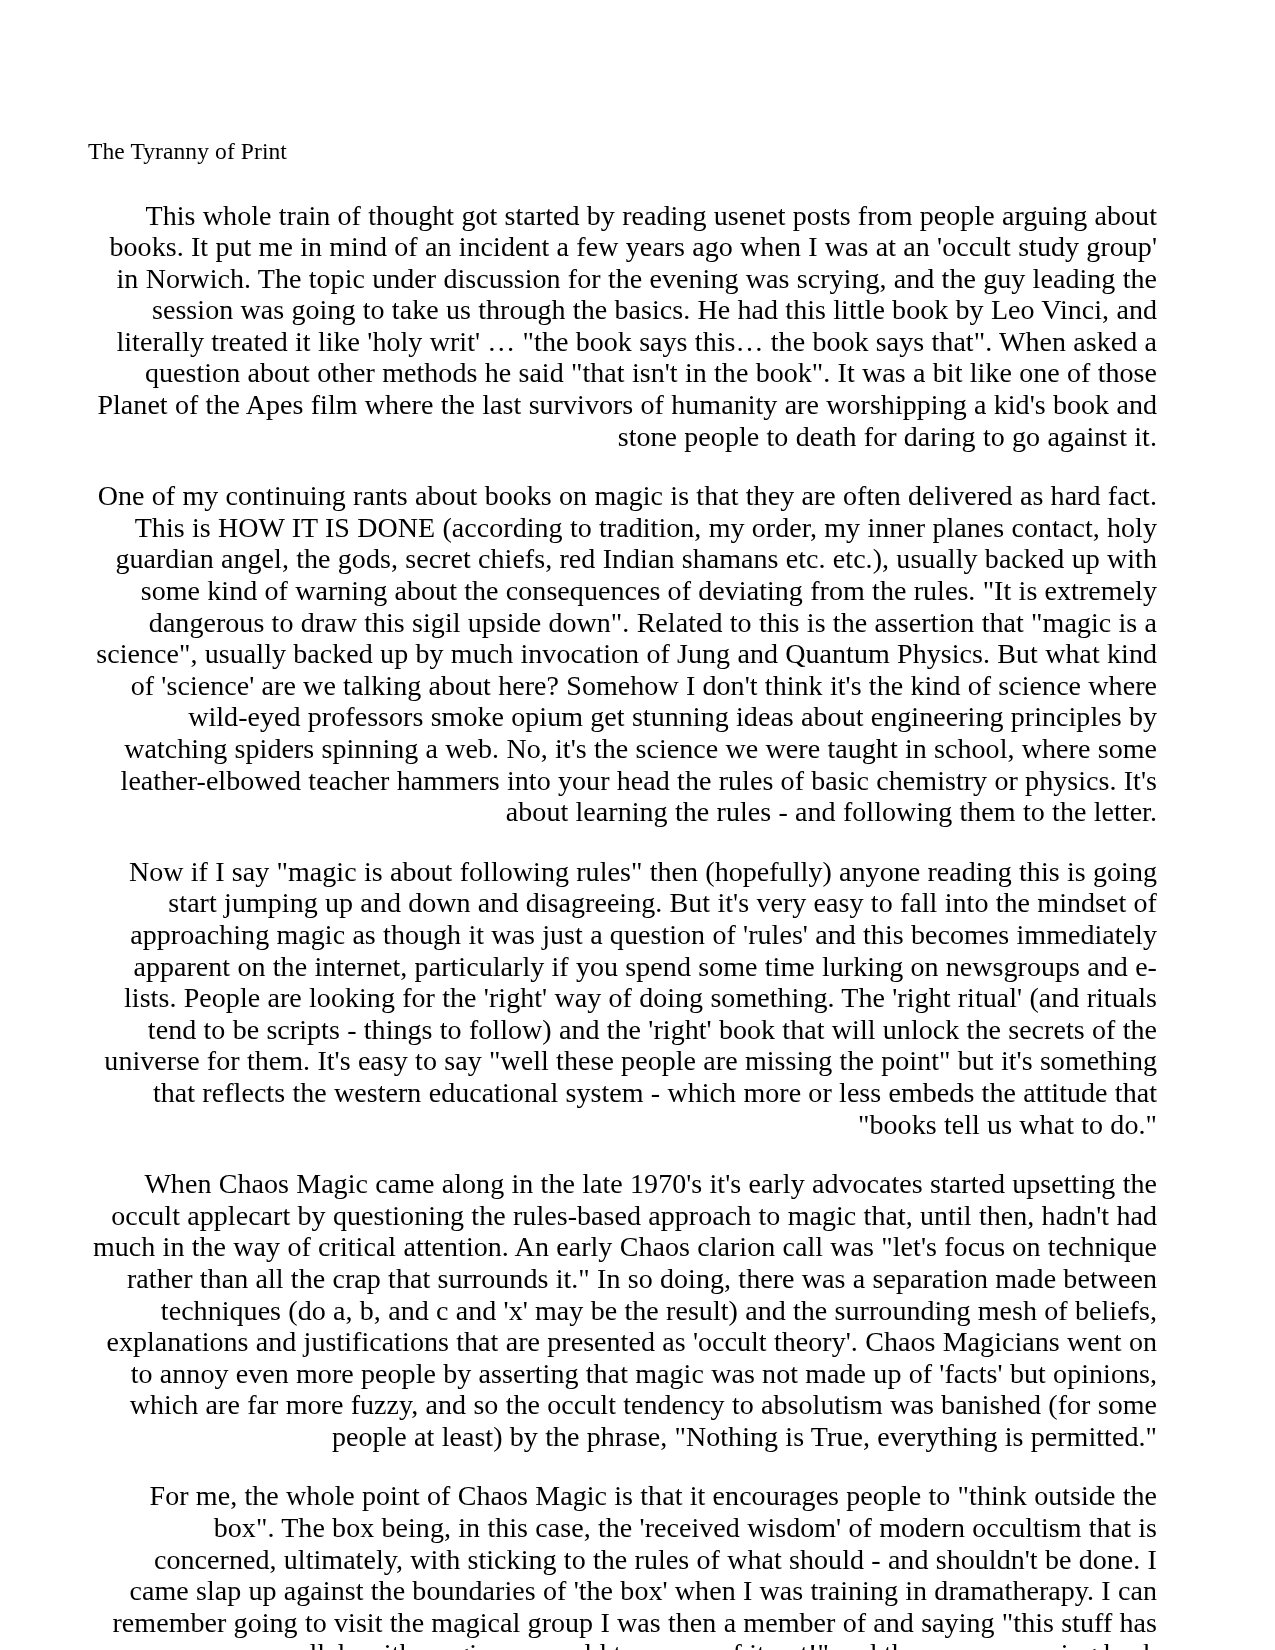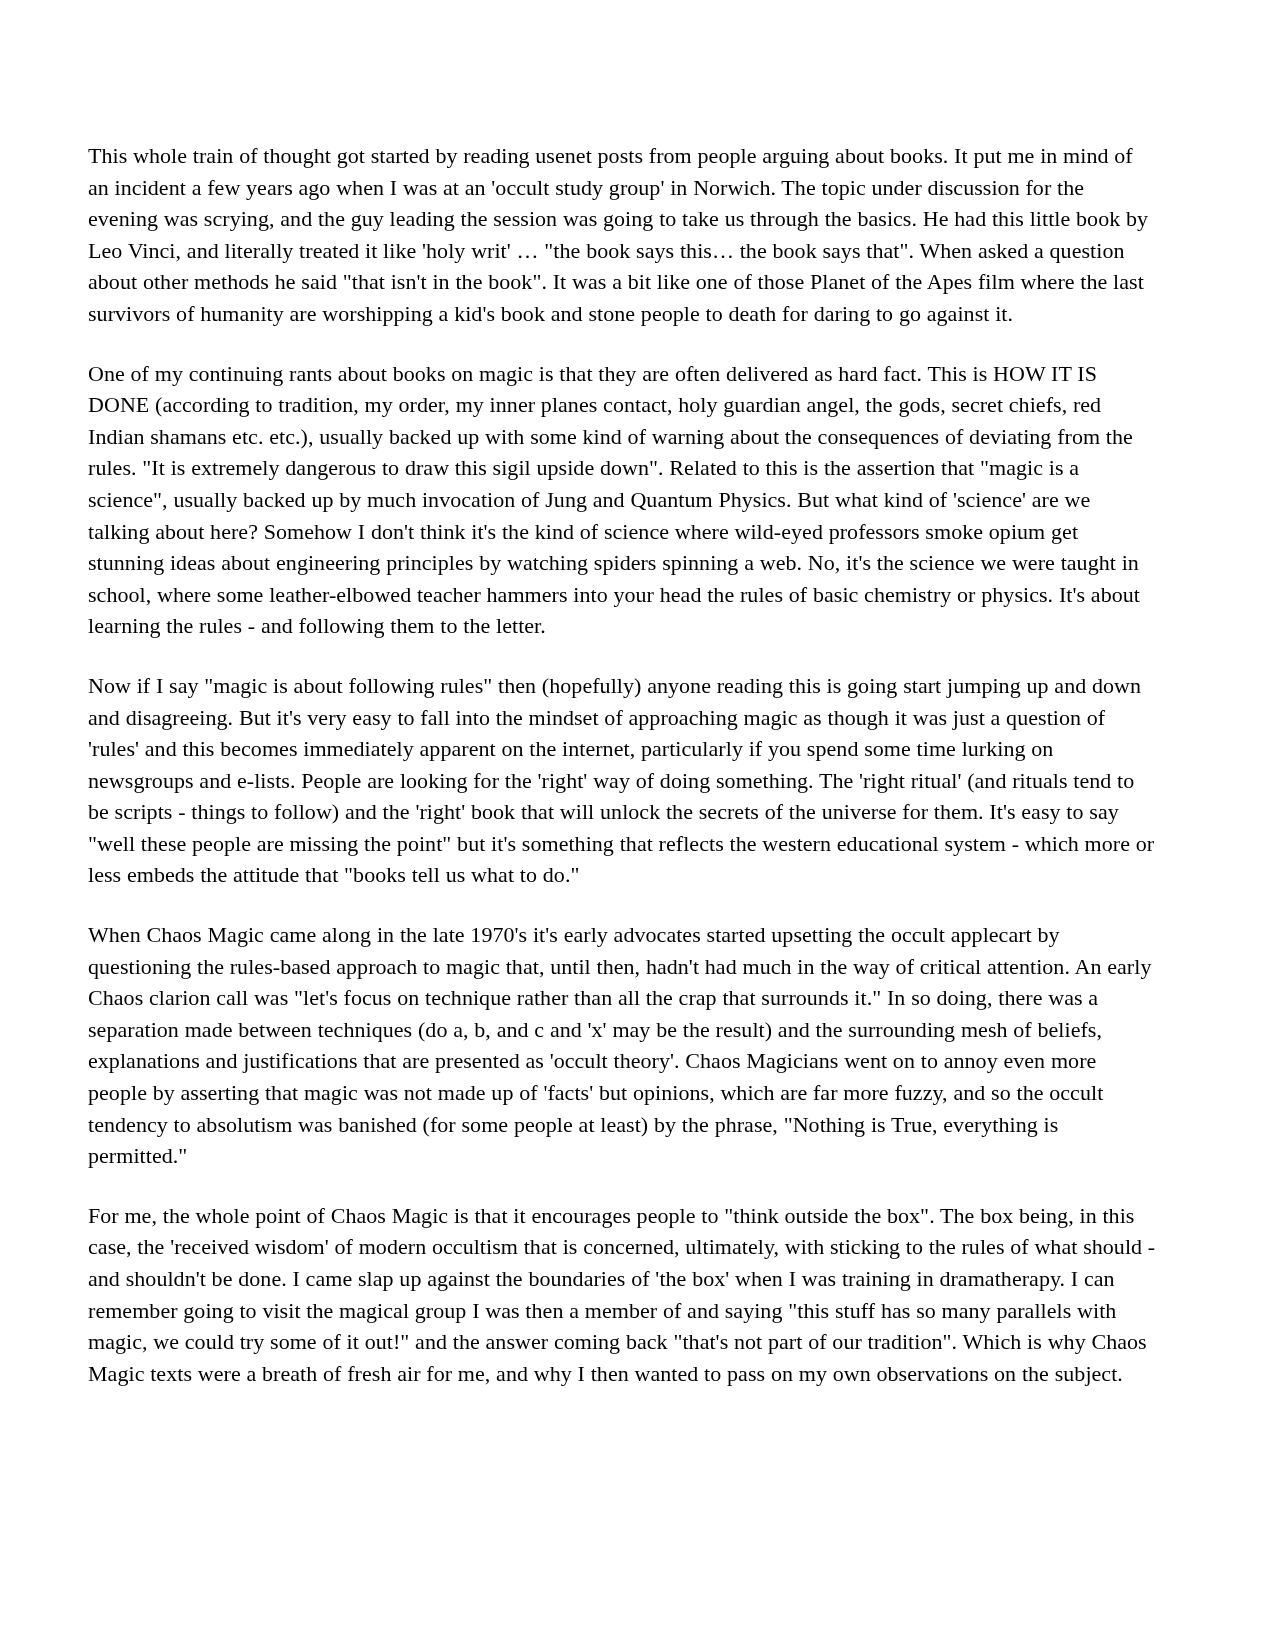--- a/index.html
+++ b/index.html
@@ -28,36 +28,37 @@
     margin: 0 0 0 0;
     letter-spacing: 0.1px;
   }
   .doc-title {
     margin-bottom: 36px;
   }
   .doc-author {
     margin-bottom: 40px;
   }
   .body-paragraph {
-    font-size: 22px;
+    font-size: 28px;
     line-height: 31.6px;
     margin: 0 0 28px 0;
-    text-align: left;
+    text-align: right;
     letter-spacing: 0.05px;
     word-spacing: 0.2px;
   }
   .body-paragraph:last-child {
     margin-bottom: 0;
   }
 </style>
 </head>
 <body>
 
 <div class="page">
 
+  <p class="doc-title">The Tyranny of Print</p>
 
 
   <p class="body-paragraph">This whole train of thought got started by reading usenet posts from people arguing about books. It put me in mind of an incident a few years ago when I was at an 'occult study group' in Norwich. The topic under discussion for the evening was scrying, and the guy leading the session was going to take us through the basics. He had this little book by Leo Vinci, and literally treated it like 'holy writ' … "the book says this… the book says that". When asked a question about other methods he said "that isn't in the book". It was a bit like one of those Planet of the Apes film where the last survivors of humanity are worshipping a kid's book and stone people to death for daring to go against it.</p>
 
   <p class="body-paragraph">One of my continuing rants about books on magic is that they are often delivered as hard fact. This is HOW IT IS DONE (according to tradition, my order, my inner planes contact, holy guardian angel, the gods, secret chiefs, red Indian shamans etc. etc.), usually backed up with some kind of warning about the consequences of deviating from the rules. "It is extremely dangerous to draw this sigil upside down". Related to this is the assertion that "magic is a science", usually backed up by much invocation of Jung and Quantum Physics. But what kind of 'science' are we talking about here? Somehow I don't think it's the kind of science where wild-eyed professors smoke opium get stunning ideas about engineering principles by watching spiders spinning a web. No, it's the science we were taught in school, where some leather-elbowed teacher hammers into your head the rules of basic chemistry or physics. It's about learning the rules - and following them to the letter.</p>
 
   <p class="body-paragraph">Now if I say "magic is about following rules" then (hopefully) anyone reading this is going start jumping up and down and disagreeing. But it's very easy to fall into the mindset of approaching magic as though it was just a question of 'rules' and this becomes immediately apparent on the internet, particularly if you spend some time lurking on newsgroups and e-lists. People are looking for the 'right' way of doing something. The 'right ritual' (and rituals tend to be scripts - things to follow) and the 'right' book that will unlock the secrets of the universe for them. It's easy to say "well these people are missing the point" but it's something that reflects the western educational system - which more or less embeds the attitude that "books tell us what to do."</p>
 
   <p class="body-paragraph">When Chaos Magic came along in the late 1970's it's early advocates started upsetting the occult applecart by questioning the rules-based approach to magic that, until then, hadn't had much in the way of critical attention. An early Chaos clarion call was "let's focus on technique rather than all the crap that surrounds it." In so doing, there was a separation made between techniques (do a, b, and c and 'x' may be the result) and the surrounding mesh of beliefs, explanations and justifications that are presented as 'occult theory'. Chaos Magicians went on to annoy even more people by asserting that magic was not made up of 'facts' but opinions, which are far more fuzzy, and so the occult tendency to absolutism was banished (for some people at least) by the phrase, "Nothing is True, everything is permitted."</p>
 

